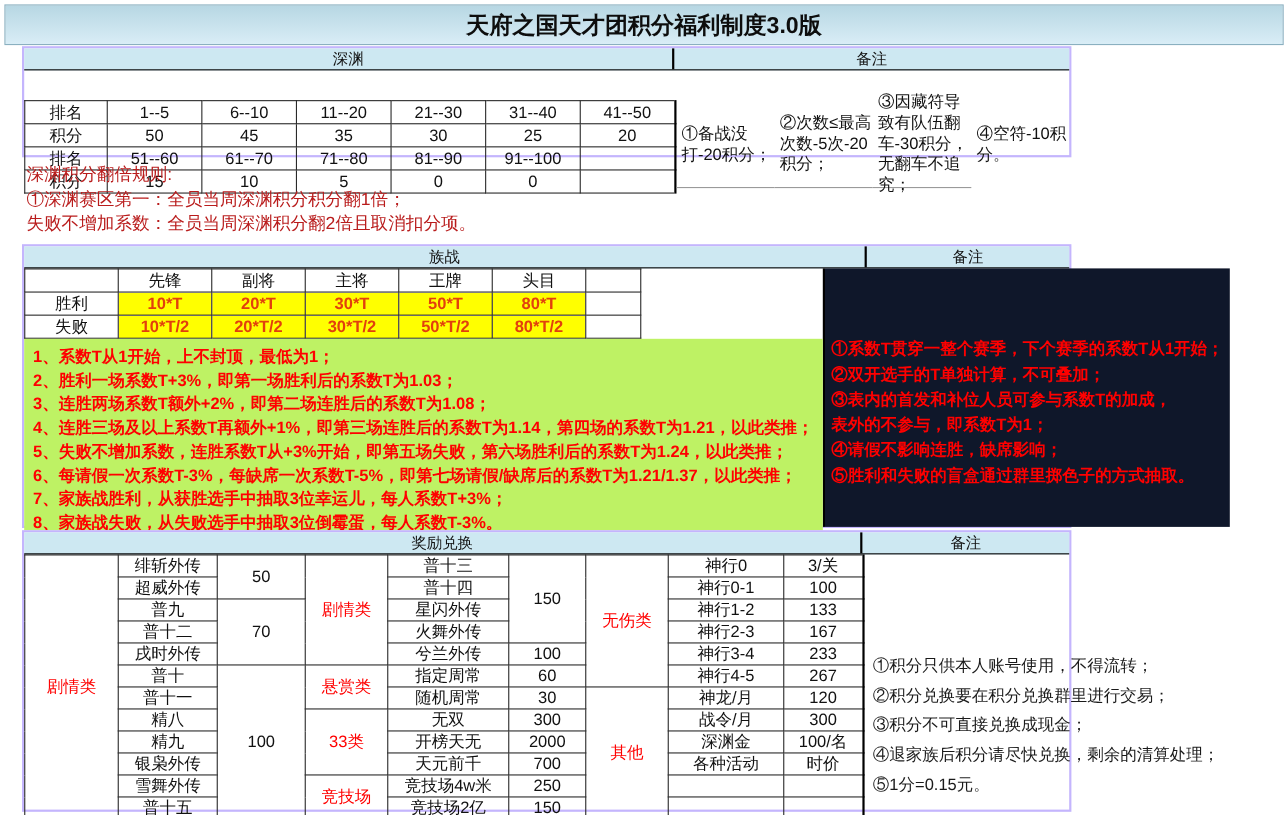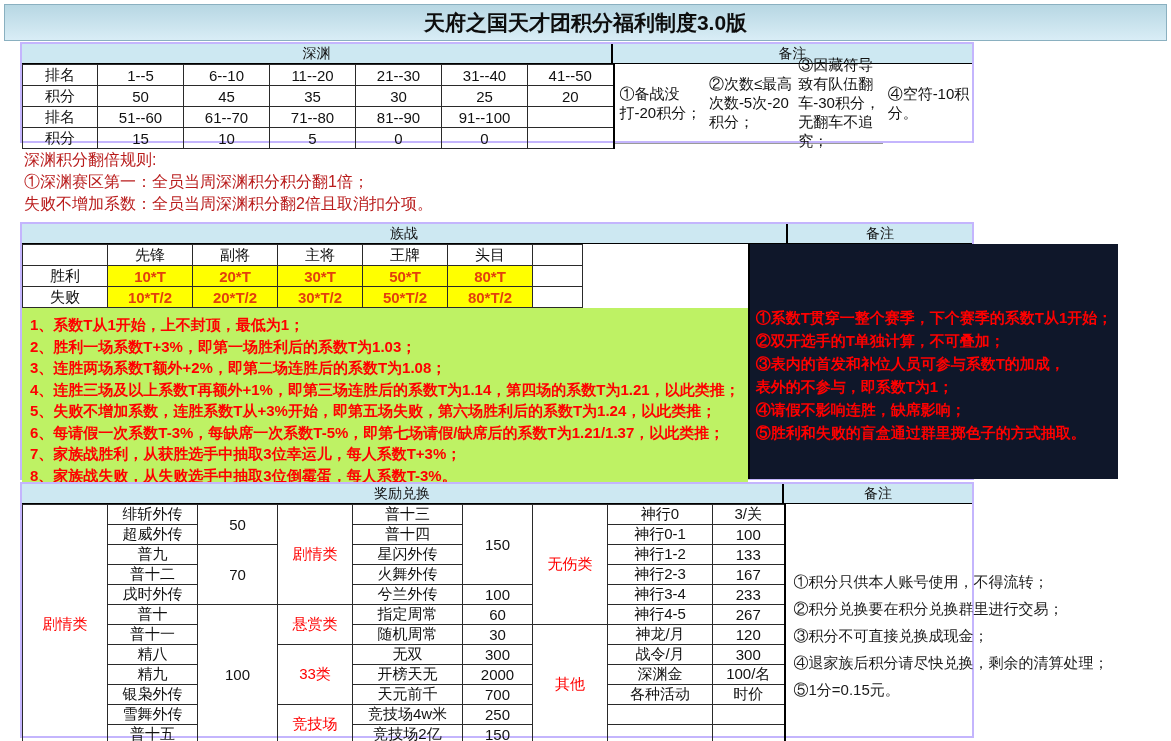--- a/index.html
+++ b/index.html
@@ -10,21 +10,21 @@
     background:linear-gradient(#b7d7e3,#d9edf6);border:1px solid #8ab0c0;
     display:flex;align-items:center;justify-content:center;
     font-size:21px;font-weight:bold;color:#0d0d0d;}
   
   .section{position:absolute;left:20px;width:954px;border:2px solid #c4b5fd;background:#fff;box-sizing:border-box;}
   .sec-head{display:flex;height:19px;background:#cde8f2;border-bottom:1px solid #000;font-size:14px;}
   .sec-head .hcell{display:flex;align-items:center;justify-content:center;box-sizing:border-box;}
   .vdivide{border-right:2px solid #000;}
   
   #sec-abyss{top:42px;height:101px;}
-  .abyss-body{display:flex;height:80px;}
+  .abyss-body{display:flex;height:80px;margin-top:27px;}
   table.grid{border-collapse:collapse;table-layout:fixed;}
   table.grid td{border:1px solid #2a2a2a;text-align:center;font-size:15px;padding:0;overflow:hidden;white-space:nowrap;}
   #abyss-table{width:591px;height:80px;}
   #abyss-table td{height:20px;}
   .notes-col{flex:1;display:flex;}
   .note-row{flex:1;display:flex;align-items:center;padding-left:5px;
     border-bottom:1px solid #9a9a9a;font-size:15px;}
   .note-row:last-child{border-bottom:none;}
   
   #double-rules{position:absolute;left:24px;top:149px;font-size:16px;line-height:22px;color:#b91c1c;}
@@ -38,21 +38,21 @@
   .rules-block{flex:1;background:#bef264;padding:6px 8px 0 8px;box-sizing:border-box;}
   .rules-block div{font-size:15px;font-weight:bold;color:#ff0000;line-height:21.5px;white-space:nowrap;}
   .clan-notes{flex:1;background:#0f172a;padding:62px 6px 0 6px;box-sizing:border-box;}
   .clan-notes div{font-size:15px;font-weight:bold;color:#ff0000;line-height:23px;white-space:nowrap;}
   
   #sec-rewards{top:482px;height:256px;}
   .rw-body{display:flex;height:233px;}
   #rw-table{width:762px;height:233px;box-sizing:border-box;border-right:2px solid #000;}
   #rw-table td{font-size:15px;}
   td.cat{color:#ff0000;}
-  .rw-notes{flex:1;padding:64px 6px 0 8px;box-sizing:border-box;}
+  .rw-notes{flex:1;padding:64px 6px 0 8px;box-sizing:border-box;margin-top:24px;}
   .rw-notes div{font-size:15px;color:#1a1a1a;line-height:27px;white-space:nowrap;}
 </style>
 </head>
 <body>
 
 <div class="page">
 
   <div class="title-bar">天府之国天才团积分福利制度3.0版</div>
 
   <div class="section" id="sec-abyss">

